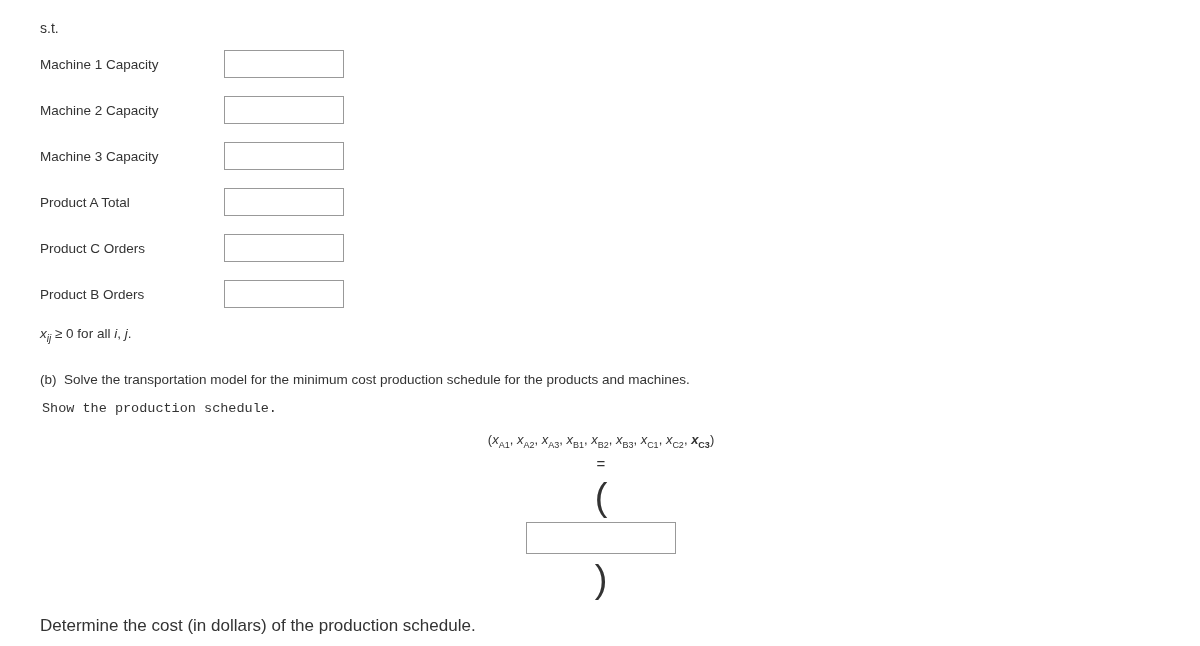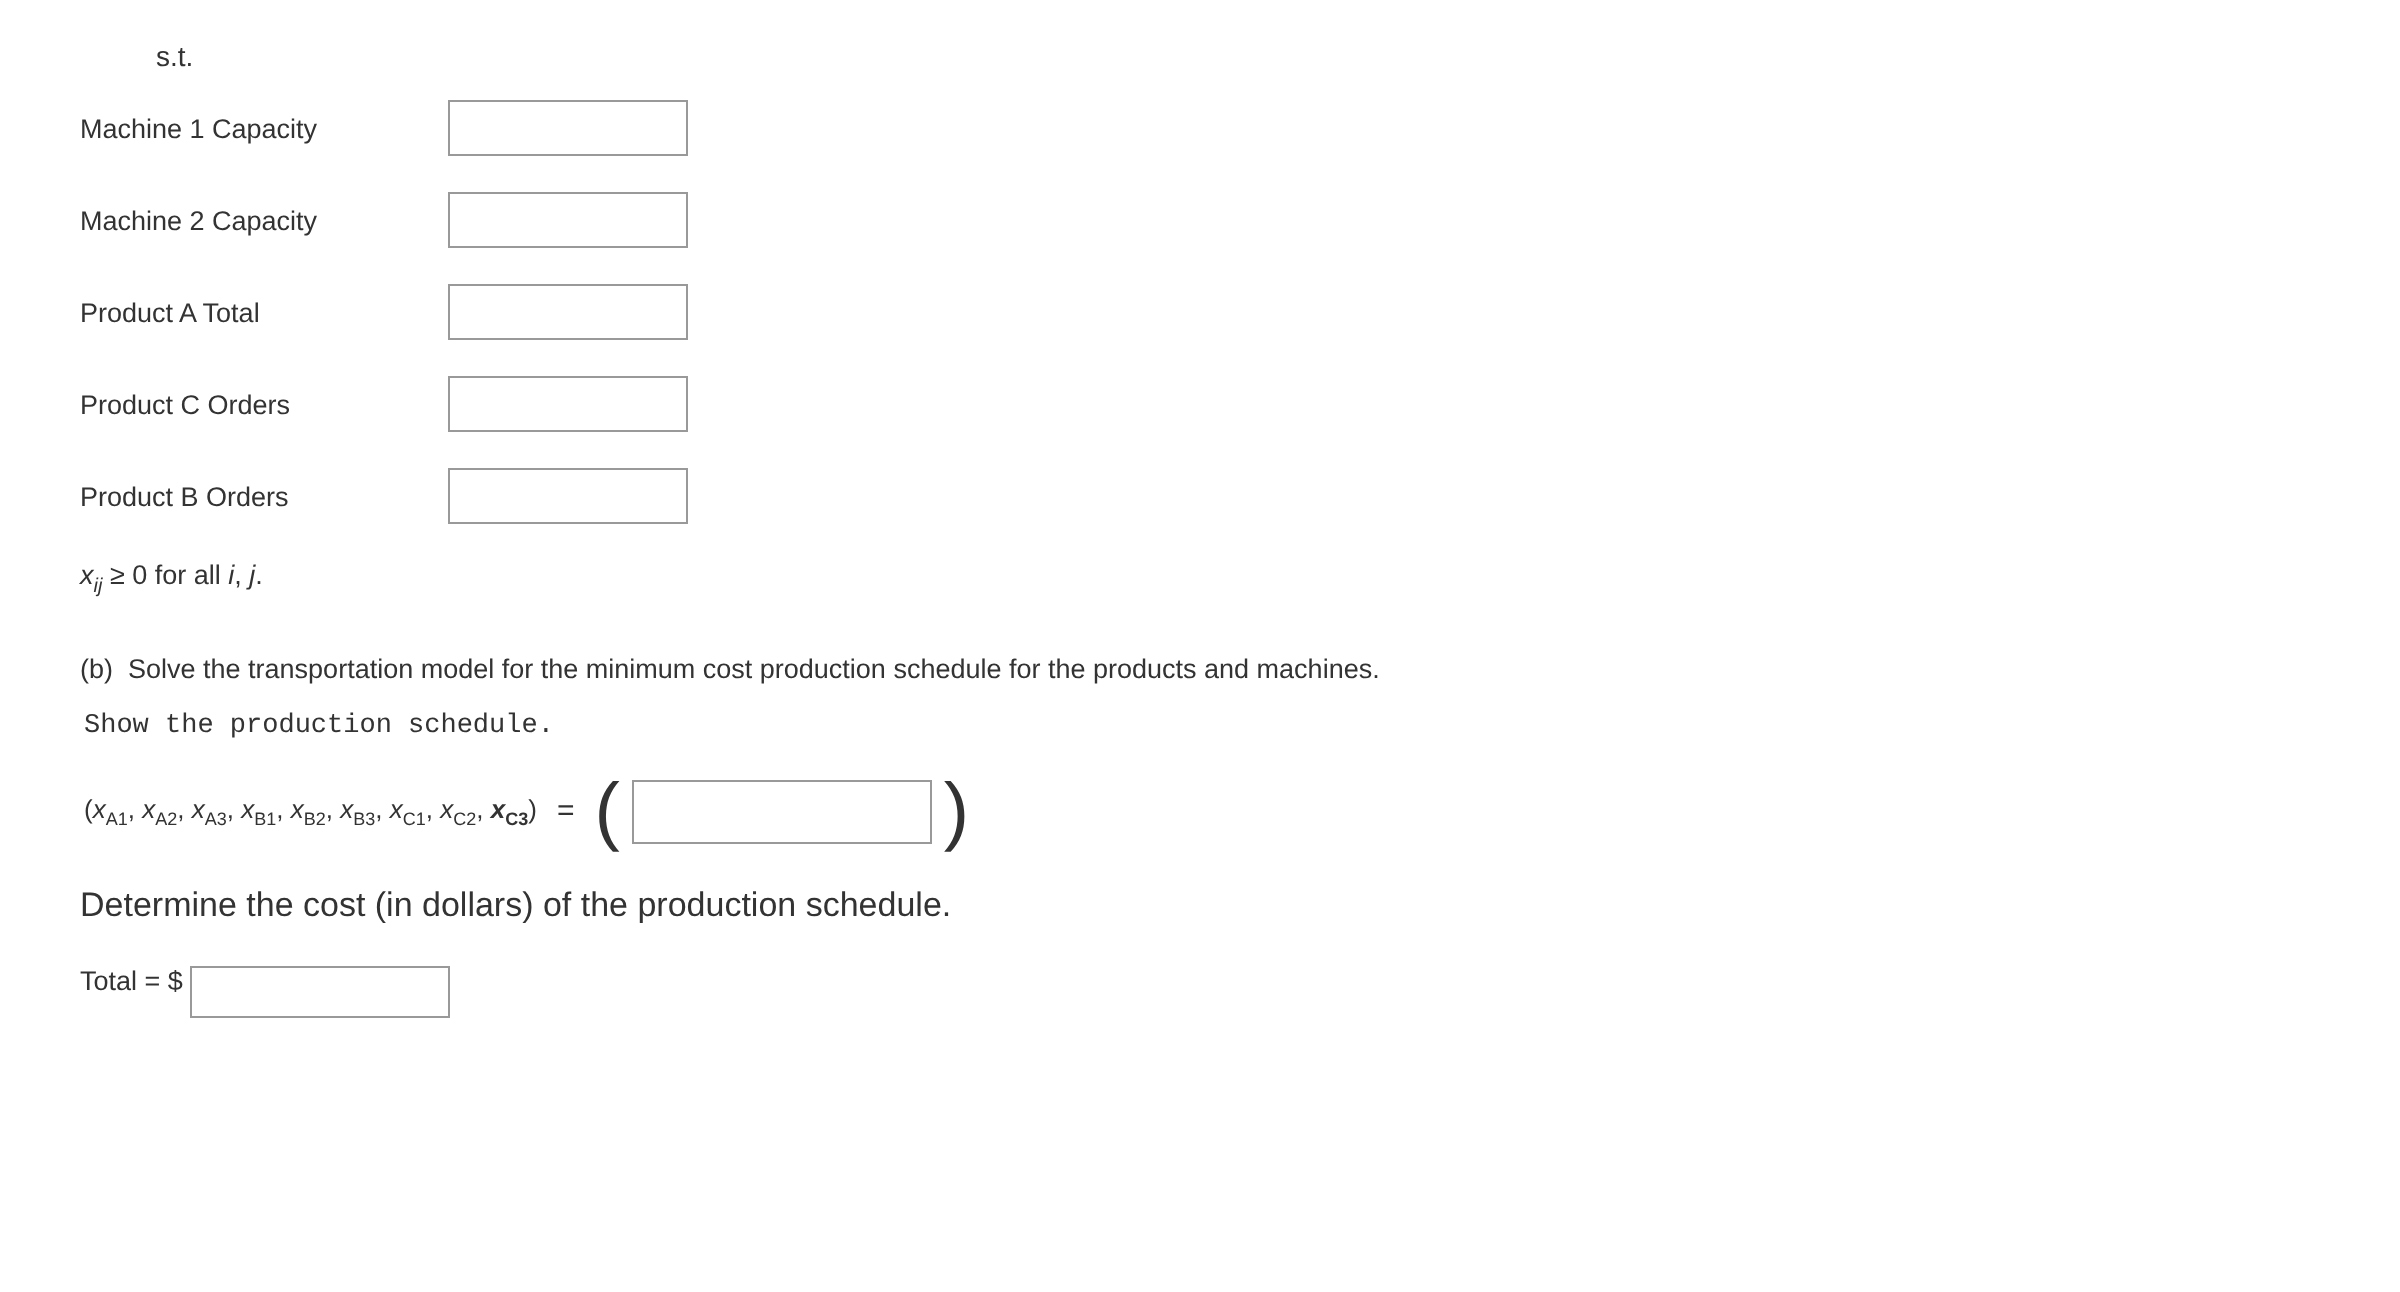--- a/index.html
+++ b/index.html
@@ -65,20 +65,21 @@
     }
 
     .schedule-equation {
       display: flex;
       align-items: center;
       gap: 6px;
       margin-bottom: 18px;
       margin-left: 2px;
       font-size: 13px;
       flex-wrap: nowrap;
+      flex-direction: column;
     }
 
     .schedule-equation .vars {
       font-size: 13px;
     }
 
     .schedule-equation .vars sub {
       font-size: 9px;
     }
 
@@ -133,31 +134,35 @@
       border: 1px solid #999;
       background: #fff;
       outline: none;
       font-size: 13px;
       padding: 2px 4px;
     }
   </style>
 </head>
 <body>
 
-<div style="margin-bottom: 14px; margin-left: 38px;">
+<div style="margin-bottom: 14px;">
   <span>s.t.</span>
 </div>
 
 <div>
   <div class="constraint-row">
     <span class="constraint-label">Machine 1 Capacity</span>
     <input class="constraint-input" type="text" style="">
   </div>
   <div class="constraint-row">
     <span class="constraint-label">Machine 2 Capacity</span>
+    <input class="constraint-input" type="text" style="">
+  </div>
+  <div class="constraint-row">
+    <span class="constraint-label">Machine 3 Capacity</span>
     <input class="constraint-input" type="text" style="">
   </div>
   <div class="constraint-row">
     <span class="constraint-label">Product A Total</span>
     <input class="constraint-input" type="text" style="">
   </div>
   <div class="constraint-row">
     <span class="constraint-label">Product C Orders</span>
     <input class="constraint-input" type="text" style="">
   </div>

